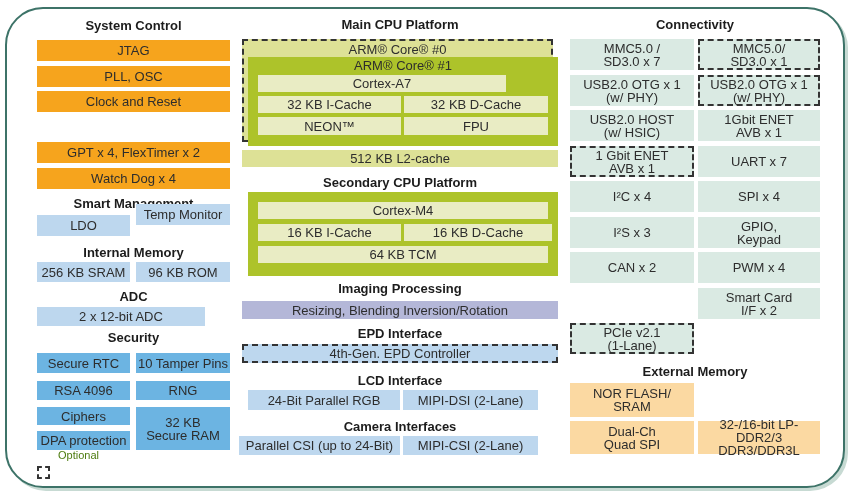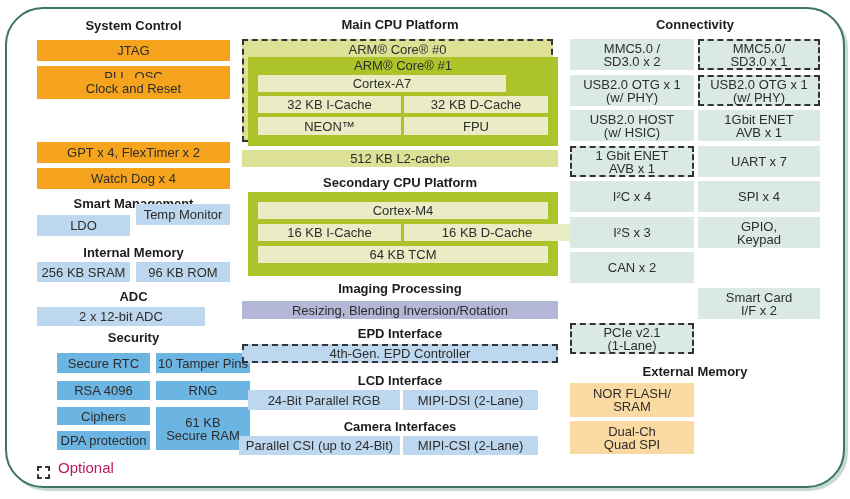--- a/index.html
+++ b/index.html
@@ -18,46 +18,46 @@
     text-align:center;line-height:14px;white-space:nowrap;
   }
   .blk{
     position:absolute;display:flex;align-items:center;justify-content:center;
     text-align:center;font-size:13px;line-height:13px;color:#2d2d2d;
     white-space:pre-line;box-sizing:border-box;
   }
   .blk.top{align-items:flex-start;padding-top:2px;}
   .orange{background:var(--orange,#f6a41d);}
   .blue{background:var(--light_blue,#bdd7ee);}
-  .dblue{background:var(--security_blue,#6cb4e2);margin-left:20px;}
+  .dblue{background:var(--security_blue,#6cb4e2);}
   .green{background:var(--cpu_green,#adc32a);}
   .pgreen{background:var(--pale_green,#e9ecc4);}
   .olive{background:var(--olive,#dde196);}
   .purple{background:var(--imaging_purple,#b4b7d8);}
   .teal{background:var(--connectivity_teal,#daeae3);}
   .lorange{background:var(--memory_orange,#fbd9a2);}
   .dashed{border:2px dashed #333333;}
   .swatch{
     position:absolute;left:37px;top:466px;width:13px;height:13px;
     border:2px dashed #333333;background:#ffffff;box-sizing:border-box;
   }
   .legend-label{
-    position:absolute;left:58px;top:459px;font-size:15px;color:#be185d;
+    position:absolute;left:58px;top:449px;font-size:11px;color:#4d7c0f;
   }
 </style>
 </head>
 <body>
 
 <div class="canvas">
   <div class="frame"></div>
 
   <div class="hdr" style="left:37px;top:19px;width:193px">System Control</div>
   <div class="blk orange" style="left:37px;top:40px;width:193px;height:21px">JTAG</div>
   <div class="blk orange" style="left:37px;top:66px;width:193px;height:21px">PLL, OSC</div>
-  <div class="blk orange" style="left:37px;top:78px;width:193px;height:21px">Clock and Reset</div>
+  <div class="blk orange" style="left:37px;top:91px;width:193px;height:21px">Clock and Reset</div>
   <div class="blk orange" style="left:37px;top:142px;width:193px;height:21px">GPT x 4, FlexTimer x 2</div>
   <div class="blk orange" style="left:37px;top:168px;width:193px;height:21px">Watch Dog x 4</div>
 
   <div class="hdr" style="left:37px;top:197px;width:193px">Smart Management</div>
   <div class="blk blue" style="left:37px;top:215px;width:93px;height:21px">LDO</div>
   <div class="blk blue" style="left:136px;top:204px;width:94px;height:21px">Temp Monitor</div>
 
   <div class="hdr" style="left:37px;top:246px;width:193px">Internal Memory</div>
   <div class="blk blue" style="left:37px;top:262px;width:93px;height:20px">256 KB SRAM</div>
   <div class="blk blue" style="left:136px;top:262px;width:94px;height:20px">96 KB ROM</div>
@@ -65,82 +65,85 @@
   <div class="hdr" style="left:37px;top:290px;width:193px">ADC</div>
   <div class="blk blue" style="left:37px;top:307px;width:168px;height:19px">2 x 12-bit ADC</div>
 
   <div class="hdr" style="left:37px;top:331px;width:193px">Security</div>
   <div class="blk dblue" style="left:37px;top:353px;width:93px;height:20px">Secure RTC</div>
   <div class="blk dblue" style="left:136px;top:353px;width:94px;height:20px">10 Tamper Pins</div>
   <div class="blk dblue" style="left:37px;top:381px;width:93px;height:19px">RSA 4096</div>
   <div class="blk dblue" style="left:136px;top:381px;width:94px;height:19px">RNG</div>
   <div class="blk dblue" style="left:37px;top:407px;width:93px;height:18px">Ciphers</div>
   <div class="blk dblue" style="left:37px;top:431px;width:93px;height:19px">DPA protection</div>
-  <div class="blk dblue" style="left:136px;top:407px;width:94px;height:43px">61 KB
+  <div class="blk dblue" style="left:136px;top:407px;width:94px;height:43px">32 KB
 Secure RAM</div>
 
   <div class="swatch"></div>
   <div class="legend-label">Optional</div>
 
   <div class="hdr" style="left:242px;top:18px;width:316px">Main CPU Platform</div>
   <div class="blk olive dashed top" style="left:242px;top:39px;width:311px;height:103px;z-index:1">ARM® Core® #0</div>
   <div class="blk green top" style="left:248px;top:57px;width:310px;height:89px;z-index:2">ARM® Core® #1</div>
   <div class="blk pgreen" style="left:258px;top:75px;width:248px;height:17px;z-index:3">Cortex-A7</div>
   <div class="blk pgreen" style="left:258px;top:96px;width:143px;height:17px;z-index:3">32 KB I-Cache</div>
   <div class="blk pgreen" style="left:404px;top:96px;width:144px;height:17px;z-index:3">32 KB D-Cache</div>
   <div class="blk pgreen" style="left:258px;top:117px;width:143px;height:18px;z-index:3">NEON™</div>
   <div class="blk pgreen" style="left:404px;top:117px;width:144px;height:18px;z-index:3">FPU</div>
   <div class="blk olive" style="left:242px;top:150px;width:316px;height:17px">512 KB L2-cache</div>
 
   <div class="hdr" style="left:242px;top:176px;width:316px">Secondary CPU Platform</div>
   <div class="blk green" style="left:248px;top:192px;width:310px;height:84px;z-index:1"></div>
   <div class="blk pgreen" style="left:258px;top:202px;width:290px;height:17px;z-index:2">Cortex-M4</div>
   <div class="blk pgreen" style="left:258px;top:224px;width:143px;height:17px;z-index:2">16 KB I-Cache</div>
-  <div class="blk pgreen" style="left:404px;top:224px;width:166px;height:17px;z-index:2">16 KB D-Cache</div>
+  <div class="blk pgreen" style="left:404px;top:224px;width:148px;height:17px;z-index:2">16 KB D-Cache</div>
   <div class="blk pgreen" style="left:258px;top:246px;width:290px;height:17px;z-index:2">64 KB TCM</div>
 
   <div class="hdr" style="left:242px;top:282px;width:316px">Imaging Processing</div>
   <div class="blk purple" style="left:242px;top:301px;width:316px;height:18px">Resizing, Blending Inversion/Rotation</div>
 
   <div class="hdr" style="left:242px;top:327px;width:316px">EPD Interface</div>
   <div class="blk blue dashed" style="left:242px;top:344px;width:316px;height:19px">4th-Gen. EPD Controller</div>
 
   <div class="hdr" style="left:242px;top:374px;width:316px">LCD Interface</div>
   <div class="blk blue" style="left:248px;top:390px;width:152px;height:20px">24-Bit Parallel RGB</div>
   <div class="blk blue" style="left:403px;top:390px;width:135px;height:20px">MIPI-DSI (2-Lane)</div>
 
   <div class="hdr" style="left:242px;top:420px;width:316px">Camera Interfaces</div>
   <div class="blk blue" style="left:239px;top:436px;width:161px;height:19px">Parallel CSI (up to 24-Bit)</div>
   <div class="blk blue" style="left:403px;top:436px;width:135px;height:19px">MIPI-CSI (2-Lane)</div>
 
   <div class="hdr" style="left:570px;top:18px;width:250px">Connectivity</div>
   <div class="blk teal" style="left:570px;top:39px;width:124px;height:31px">MMC5.0 /
-SD3.0 x 2</div>
+SD3.0 x 7</div>
   <div class="blk teal dashed" style="left:698px;top:39px;width:122px;height:31px">MMC5.0/
 SD3.0 x 1</div>
   <div class="blk teal" style="left:570px;top:75px;width:124px;height:31px">USB2.0 OTG x 1
 (w/ PHY)</div>
   <div class="blk teal dashed" style="left:698px;top:75px;width:122px;height:31px">USB2.0 OTG x 1
 (w/ PHY)</div>
   <div class="blk teal" style="left:570px;top:110px;width:124px;height:31px">USB2.0 HOST
 (w/ HSIC)</div>
   <div class="blk teal" style="left:698px;top:110px;width:122px;height:31px">1Gbit ENET
 AVB x 1</div>
   <div class="blk teal dashed" style="left:570px;top:146px;width:124px;height:31px">1 Gbit ENET
 AVB x 1</div>
   <div class="blk teal" style="left:698px;top:146px;width:122px;height:31px">UART x 7</div>
   <div class="blk teal" style="left:570px;top:181px;width:124px;height:31px">I²C x 4</div>
   <div class="blk teal" style="left:698px;top:181px;width:122px;height:31px">SPI x 4</div>
   <div class="blk teal" style="left:570px;top:217px;width:124px;height:31px">I²S x 3</div>
   <div class="blk teal" style="left:698px;top:217px;width:122px;height:31px">GPIO,
 Keypad</div>
   <div class="blk teal" style="left:570px;top:252px;width:124px;height:31px">CAN x 2</div>
+  <div class="blk teal" style="left:698px;top:252px;width:122px;height:31px">PWM x 4</div>
   <div class="blk teal" style="left:698px;top:288px;width:122px;height:31px">Smart Card
 I/F x 2</div>
   <div class="blk teal dashed" style="left:570px;top:323px;width:124px;height:31px">PCIe v2.1
 (1-Lane)</div>
 
   <div class="hdr" style="left:570px;top:365px;width:250px">External Memory</div>
   <div class="blk lorange" style="left:570px;top:383px;width:124px;height:34px">NOR FLASH/
 SRAM</div>
   <div class="blk lorange" style="left:570px;top:421px;width:124px;height:33px">Dual-Ch
 Quad SPI</div>
+  <div class="blk lorange" style="left:698px;top:421px;width:122px;height:33px">32-/16-bit LP-DDR2/3
+DDR3/DDR3L</div>
 </div>
 
 </body></html>

